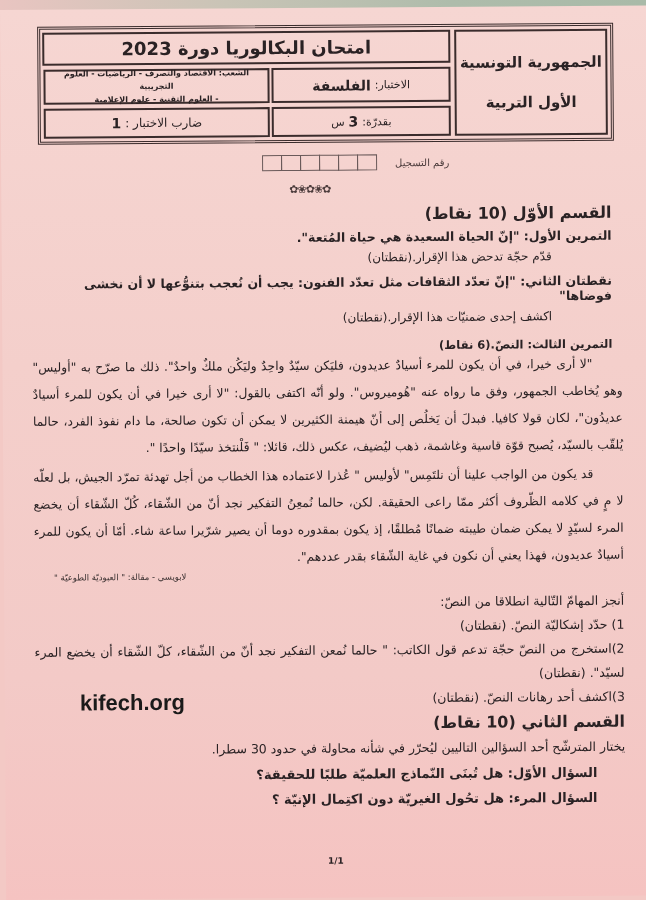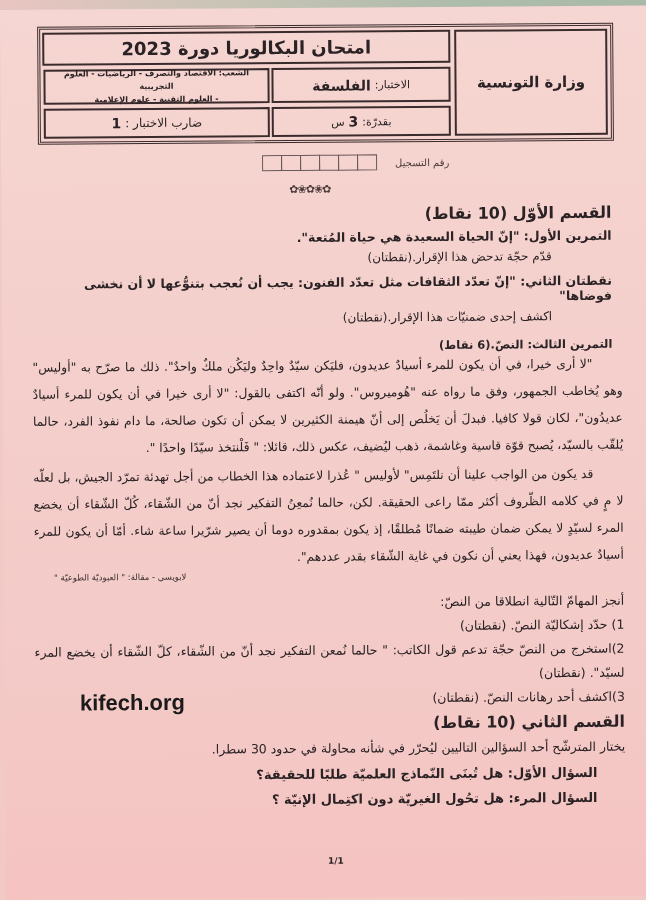--- a/index.html
+++ b/index.html
@@ -52,21 +52,22 @@
   .pagenum { position: absolute; left: 322px; top: 848px; font-size: 9px; font-weight: bold; direction: ltr; }
 </style>
 </head>
 <body>
 
 <div class="bg-top"></div>
 <div class="paper">
 
   <div class="header">
     <div class="hcell c-rep">
-      <span>وزارة التونسية</span>
+      <span>الجمهورية التونسية</span>
+      <span>الأول التربية</span>
     </div>
     <div class="hcell c-title">امتحان البكالوريا دورة 2023</div>
     <div class="hcell c-subject">
       <span>الاختبار:</span>
       <b>الفلسفة</b>
     </div>
     <div class="hcell c-branch">
       <div>
         <div>الشعب: الاقتصاد والتصرف - الرياضيات - العلوم التجريبية</div>
         <div>- العلوم التقنية - علوم الإعلامية</div>

